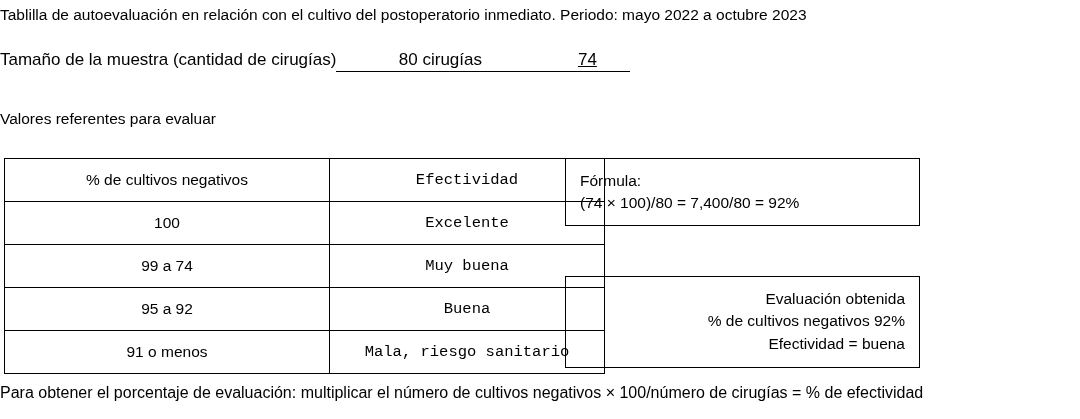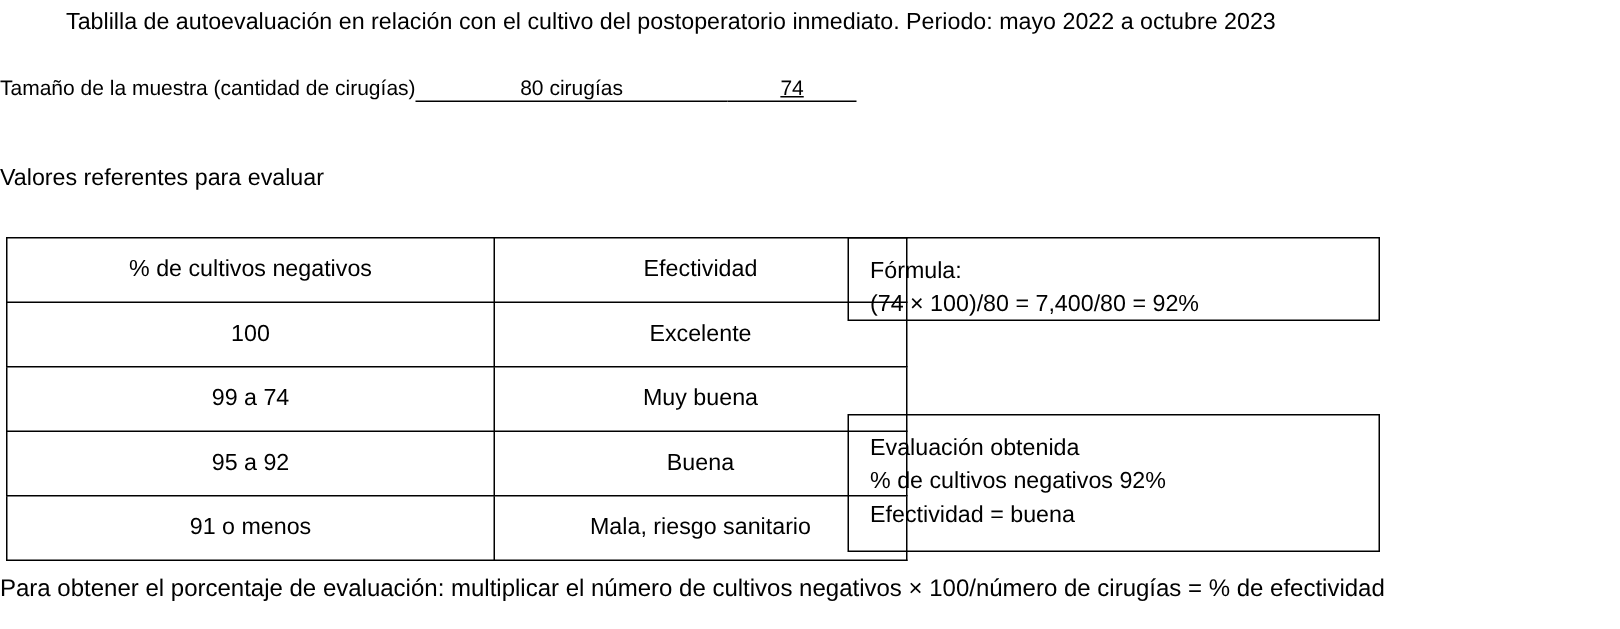--- a/index.html
+++ b/index.html
@@ -21,28 +21,27 @@
     width: 1080px;
     height: 419px;
     padding: 0;
   }
   .line-title {
     position: absolute;
     left: 0px;
     top: 6px;
     white-space: nowrap;
     font-size: 15.5px;
-    margin-left: 44px;
   }
   .line-sample {
     position: absolute;
     left: 0px;
     top: 50px;
     white-space: nowrap;
-    font-size: 14px;
+    font-size: 17px;
     display: flex;
     align-items: baseline;
   }
   .blank-fill {
     display: inline-block;
     border-bottom: 1.5px solid #000;
     text-align: center;
     padding: 0 6px 1px 6px;
   }
   .blank-sample {
@@ -68,41 +67,42 @@
     table-layout: fixed;
   }
   table.ref-table td {
     border: 1.6px solid #000;
     text-align: center;
     font-size: 15.5px;
     height: 42px;
     padding: 0 22px;
   }
   table.ref-table td.col1 { width: 280px; }
-  table.ref-table td.col2 { width: 230px; }
+  table.ref-table td.col2 { width: 230px; font-family: Liberation Mono, monospace; }
 
   .box {
     position: absolute;
     border: 1.6px solid #000;
     box-sizing: border-box;
     padding: 11px 14px;
     font-size: 15.5px;
     line-height: 1.45;
   }
   .box-formula {
     left: 565px;
     top: 158px;
     width: 355px;
-    height: 56px;
+    height: 68px;
   }
   .box-result {
     left: 565px;
     top: 276px;
     width: 355px;
     height: 92px;
+    text-align: right;
   }
   .box p {
     margin: 0;
     white-space: nowrap;
   }
   .line-footer {
     position: absolute;
     left: 0px;
     top: 384px;
     white-space: nowrap;

